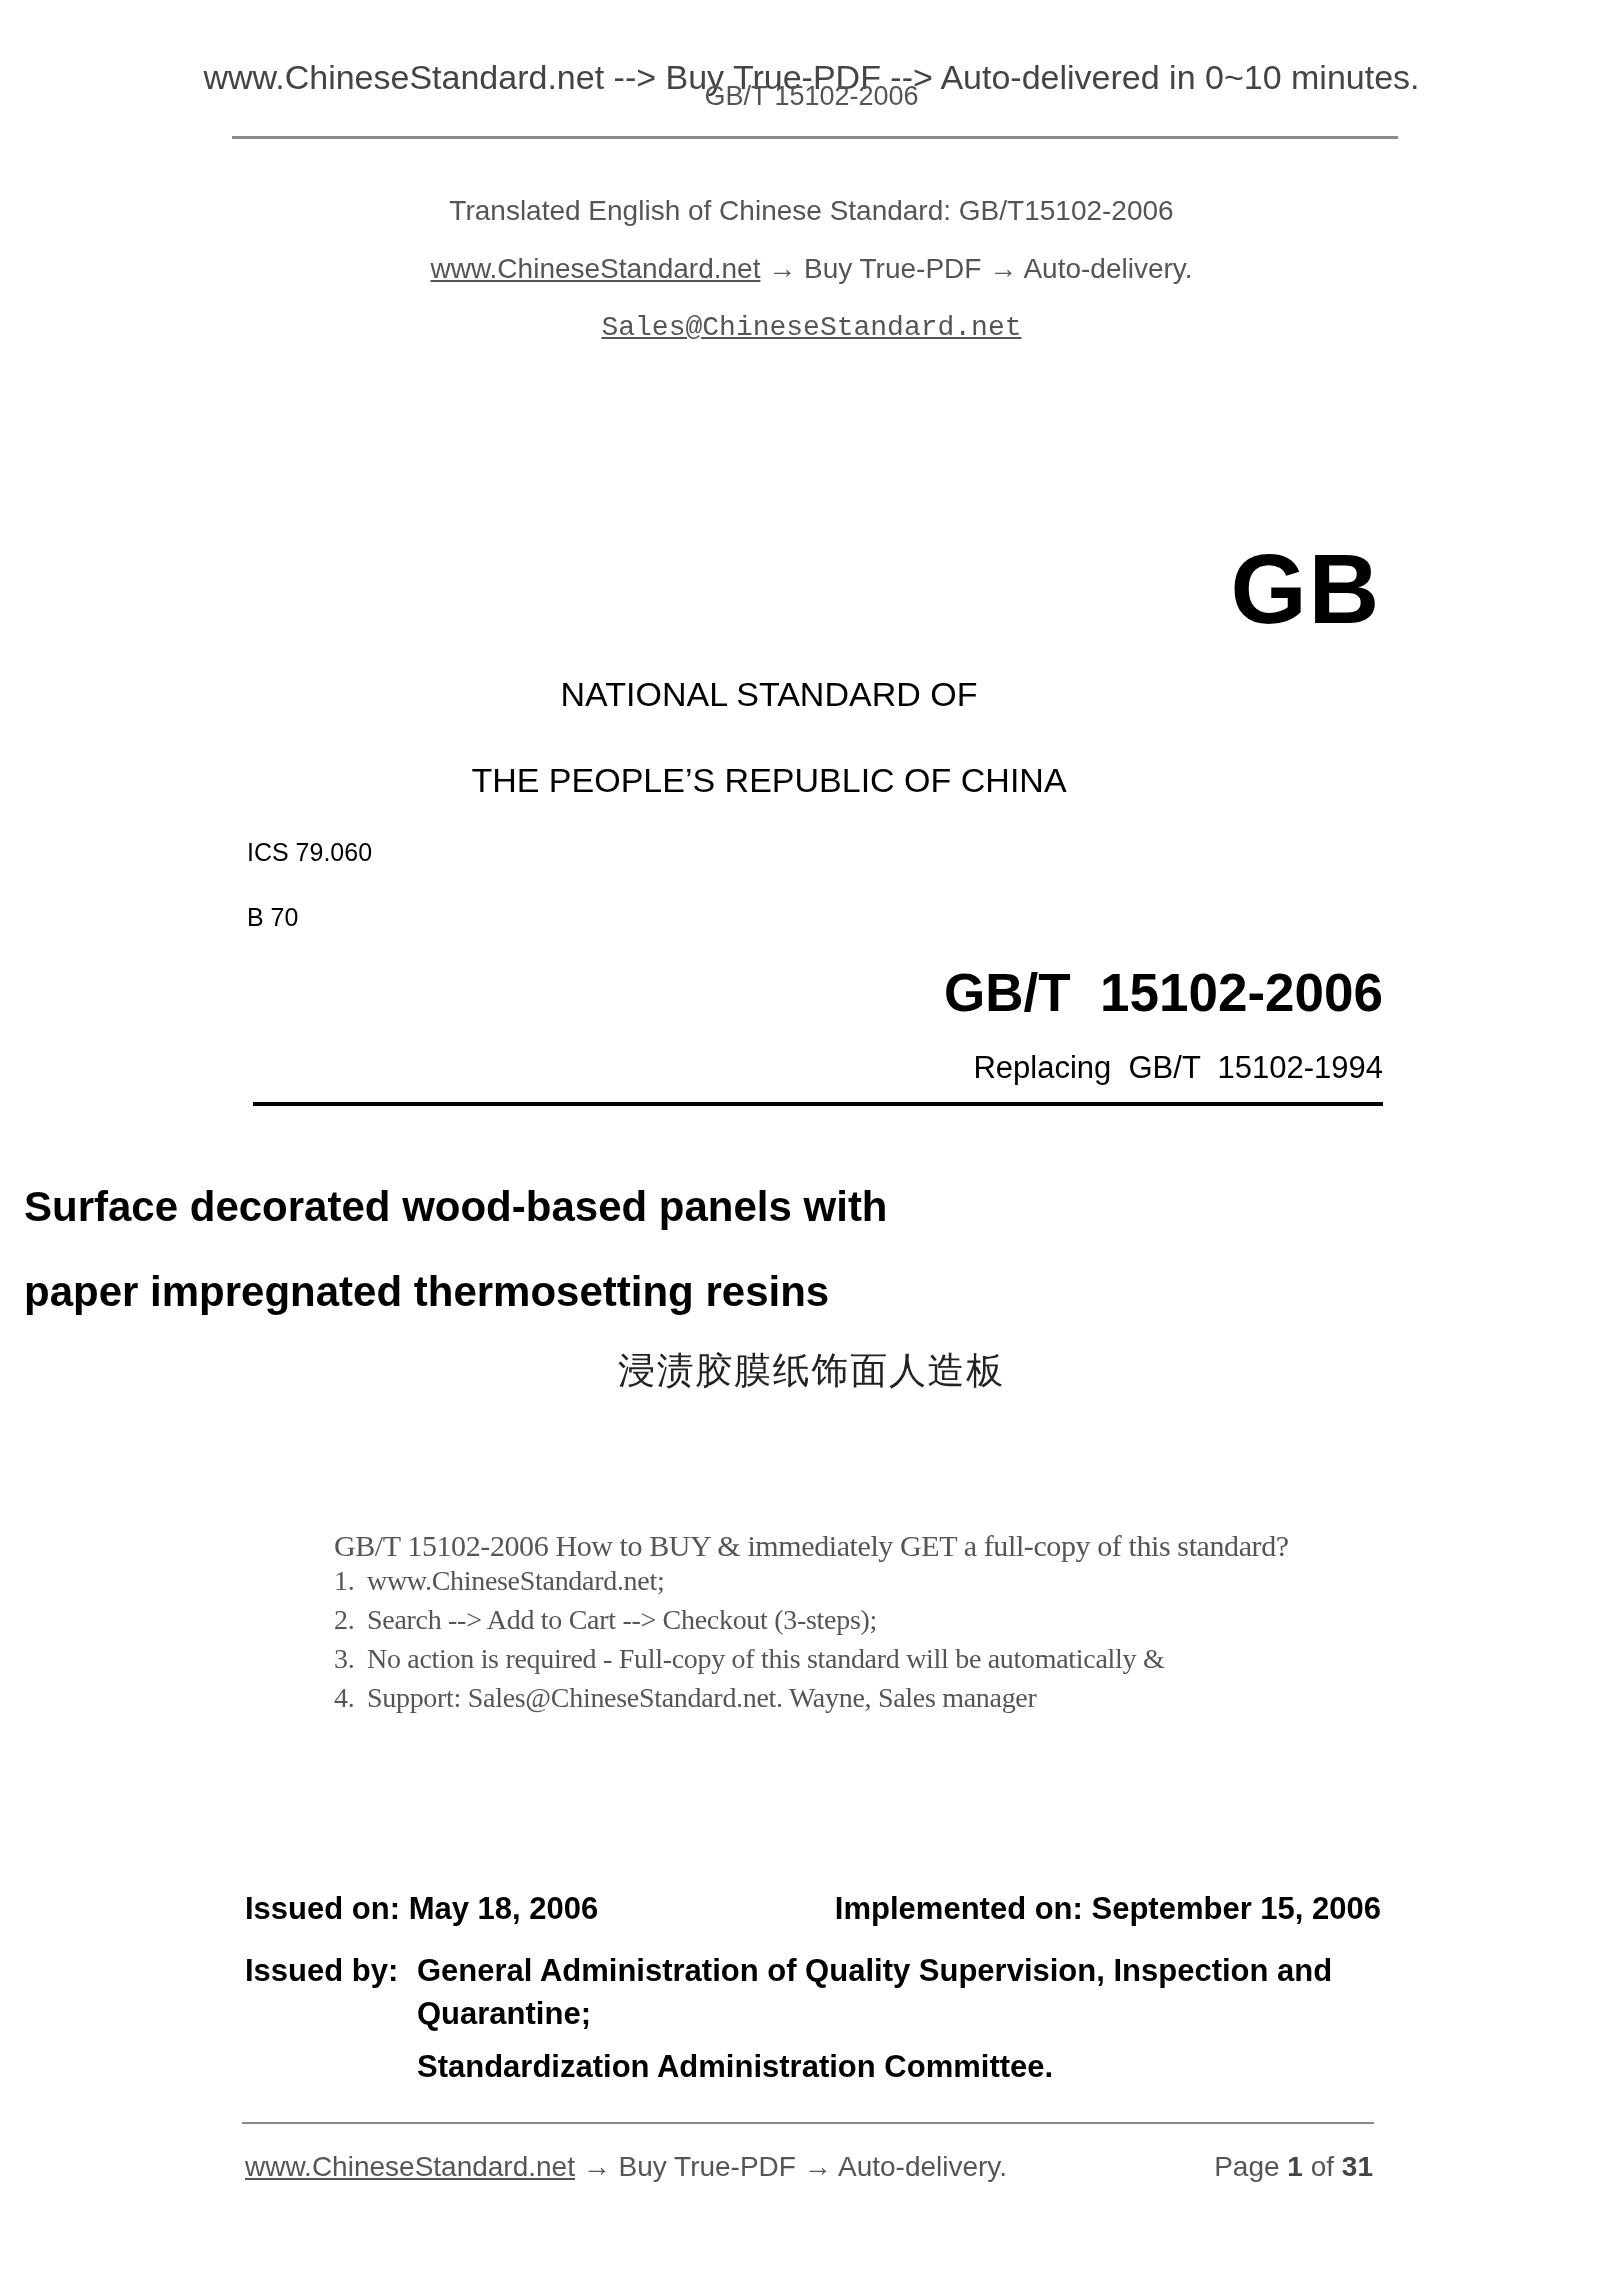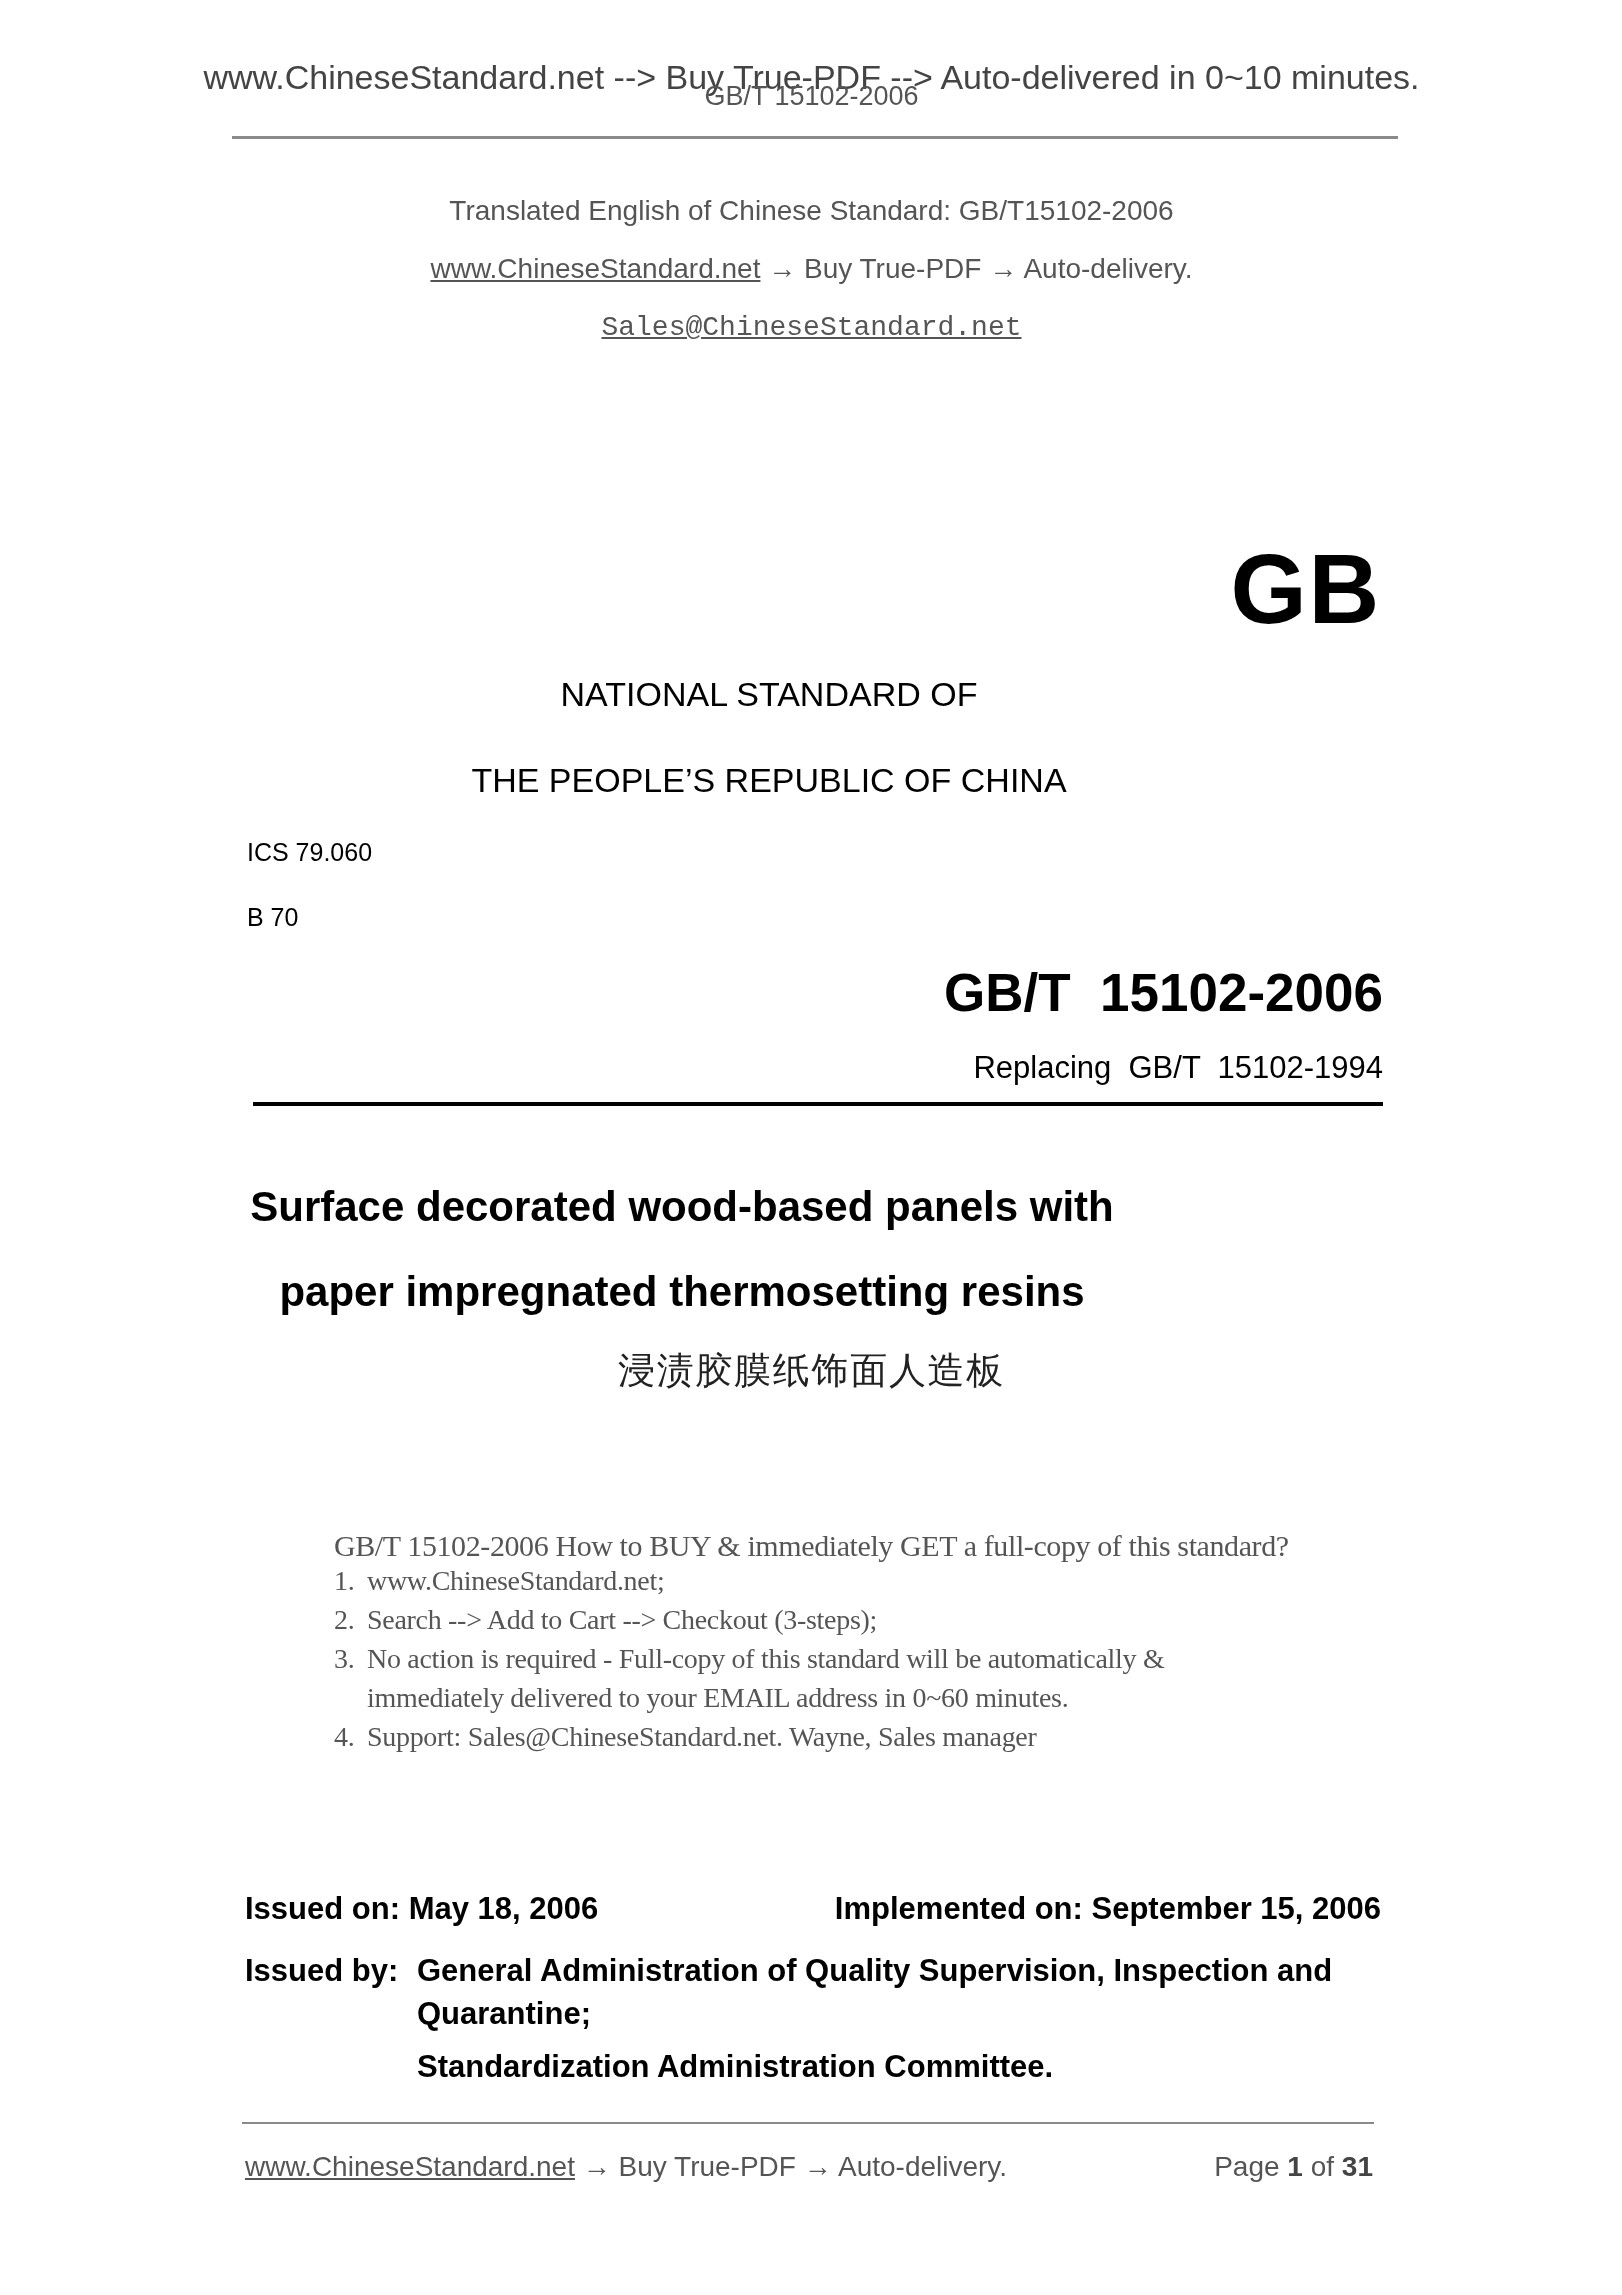--- a/index.html
+++ b/index.html
@@ -90,25 +90,26 @@
       line-height: 1;
       white-space: pre;
     }
     .title-rule {
       left: 253px; width: 1130px; top: 1102px;
       height: 4.2px; background: #000;
     }
 
     .doc-title {
       left: 0; width: 1364px;
-      text-align: center;
+      text-align: left;
       font-size: 42px;
       font-weight: bold;
       line-height: 1;
       white-space: nowrap;
+      padding-left: 24px;
     }
     .doc-title-cn {
       left: 0; width: 1623px; top: 1352px;
       text-align: center;
       font-size: 37px;
       color: #222;
       line-height: 1;
       letter-spacing: 1.7px;
       font-family: "DejaVu Sans", sans-serif;
     }
@@ -226,21 +227,20 @@
     <li>
       <span class="buy-num">2.</span>
       <span>Search --&gt; Add to Cart --&gt; Checkout (3-steps);</span>
     </li>
     <li>
       <span class="buy-num">3.</span>
       <span>No action is required  - Full-copy of this standard will be automatically &amp;</span>
     </li>
     <li>
       <span class="buy-num"></span>
-      <span>immediately delivered to your EMAIL address in 0~60 minutes.</span>
     </li>
     <li>
       <span class="buy-num">4.</span>
       <span>Support: Sales@ChineseStandard.net. Wayne, Sales manager</span>
     </li>
   </ul>
 </div>
 
 <div class="abs dates issued-on">Issued on: May 18, 2006</div>
 <div class="abs dates implemented-on">Implemented on: September 15, 2006</div>

